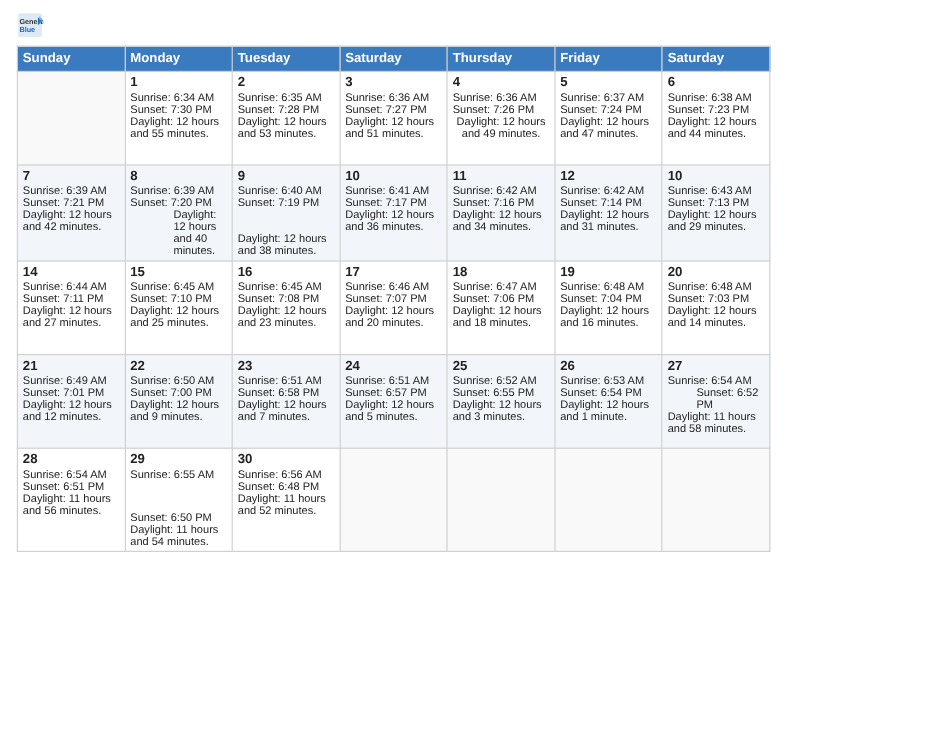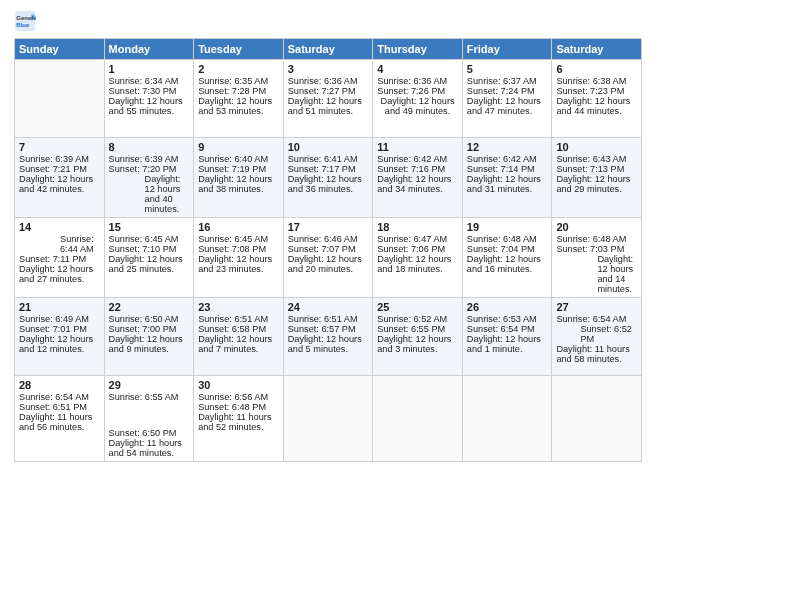--- a/index.html
+++ b/index.html
@@ -156,21 +156,21 @@
           <td>
             <span class="day-num">8</span>
             <span style="display: block;">Sunrise: 6:39 AM</span>
             <span style="display: block;">Sunset: 7:20 PM</span>
             <span style="display: block; margin-left: 36px;">Daylight: 12 hours and 40 minutes.</span>
           </td>
           <td>
             <span class="day-num">9</span>
             <span style="display: block;">Sunrise: 6:40 AM</span>
             <span style="display: block;">Sunset: 7:19 PM</span>
-            <span style="display: block;">Daylight: 12 hours and 38 minutes.</span>
+            <span style="display: block; margin-top: 20px;">Daylight: 12 hours and 38 minutes.</span>
           </td>
           <td>
             <span class="day-num">10</span>
             <span style="display: block;">Sunrise: 6:41 AM</span>
             <span style="display: block;">Sunset: 7:17 PM</span>
             <span style="display: block;">Daylight: 12 hours and 36 minutes.</span>
           </td>
           <td>
             <span class="day-num">11</span>
             <span style="display: block;">Sunrise: 6:42 AM</span>
@@ -186,21 +186,21 @@
           <td>
             <span class="day-num">10</span>
             <span style="display: block;">Sunrise: 6:43 AM</span>
             <span style="display: block;">Sunset: 7:13 PM</span>
             <span style="display: block;">Daylight: 12 hours and 29 minutes.</span>
           </td>
         </tr>
         <tr>
           <td>
             <span class="day-num">14</span>
-            <span style="display: block; margin-left: 41px;">Sunrise: 6:44 AM</span>
+            <span style="display: block;">Sunrise: 6:44 AM</span>
             <span style="display: block;">Sunset: 7:11 PM</span>
             <span style="display: block;">Daylight: 12 hours and 27 minutes.</span>
           </td>
           <td>
             <span class="day-num">15</span>
             <span style="display: block;">Sunrise: 6:45 AM</span>
             <span style="display: block;">Sunset: 7:10 PM</span>
             <span style="display: block;">Daylight: 12 hours and 25 minutes.</span>
           </td>
           <td>
@@ -224,21 +224,21 @@
           <td>
             <span class="day-num">19</span>
             <span style="display: block;">Sunrise: 6:48 AM</span>
             <span style="display: block;">Sunset: 7:04 PM</span>
             <span style="display: block;">Daylight: 12 hours and 16 minutes.</span>
           </td>
           <td>
             <span class="day-num">20</span>
             <span style="display: block;">Sunrise: 6:48 AM</span>
             <span style="display: block;">Sunset: 7:03 PM</span>
-            <span style="display: block; margin-left: 41px;">Daylight: 12 hours and 14 minutes.</span>
+            <span style="display: block;">Daylight: 12 hours and 14 minutes.</span>
           </td>
         </tr>
         <tr class="row-shade">
           <td>
             <span class="day-num">21</span>
             <span style="display: block;">Sunrise: 6:49 AM</span>
             <span style="display: block;">Sunset: 7:01 PM</span>
             <span style="display: block;">Daylight: 12 hours and 12 minutes.</span>
           </td>
           <td>

